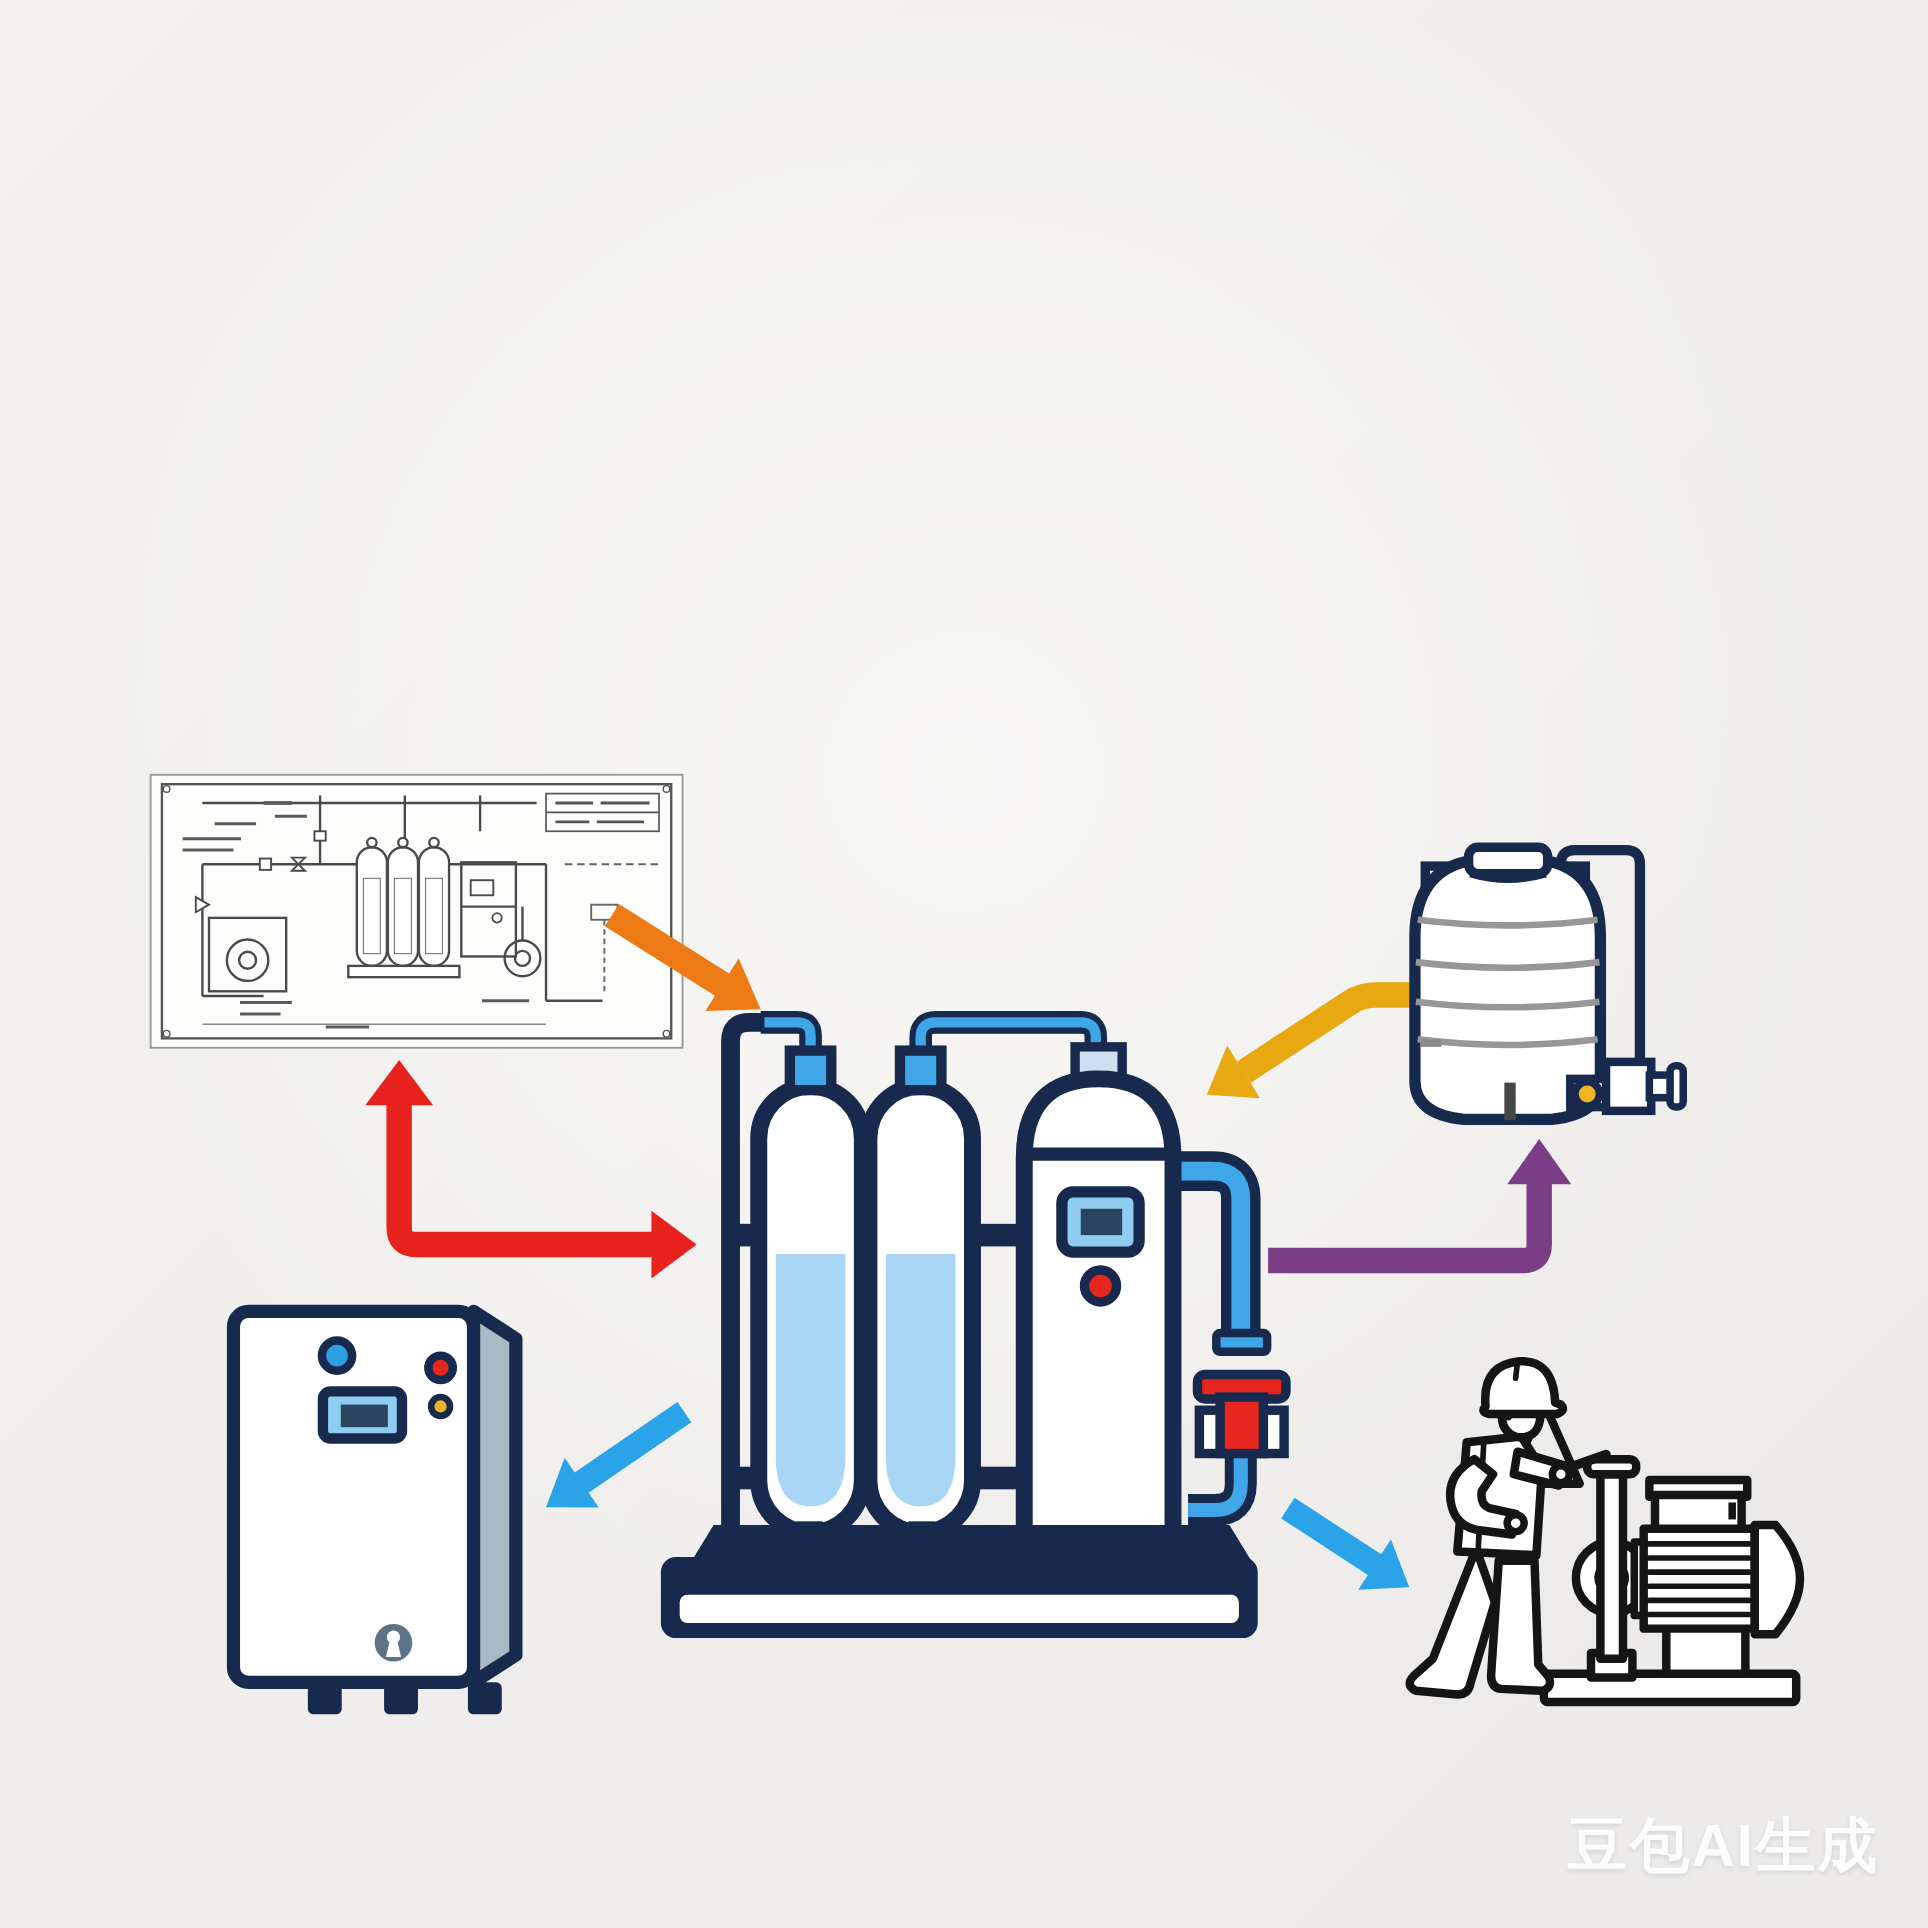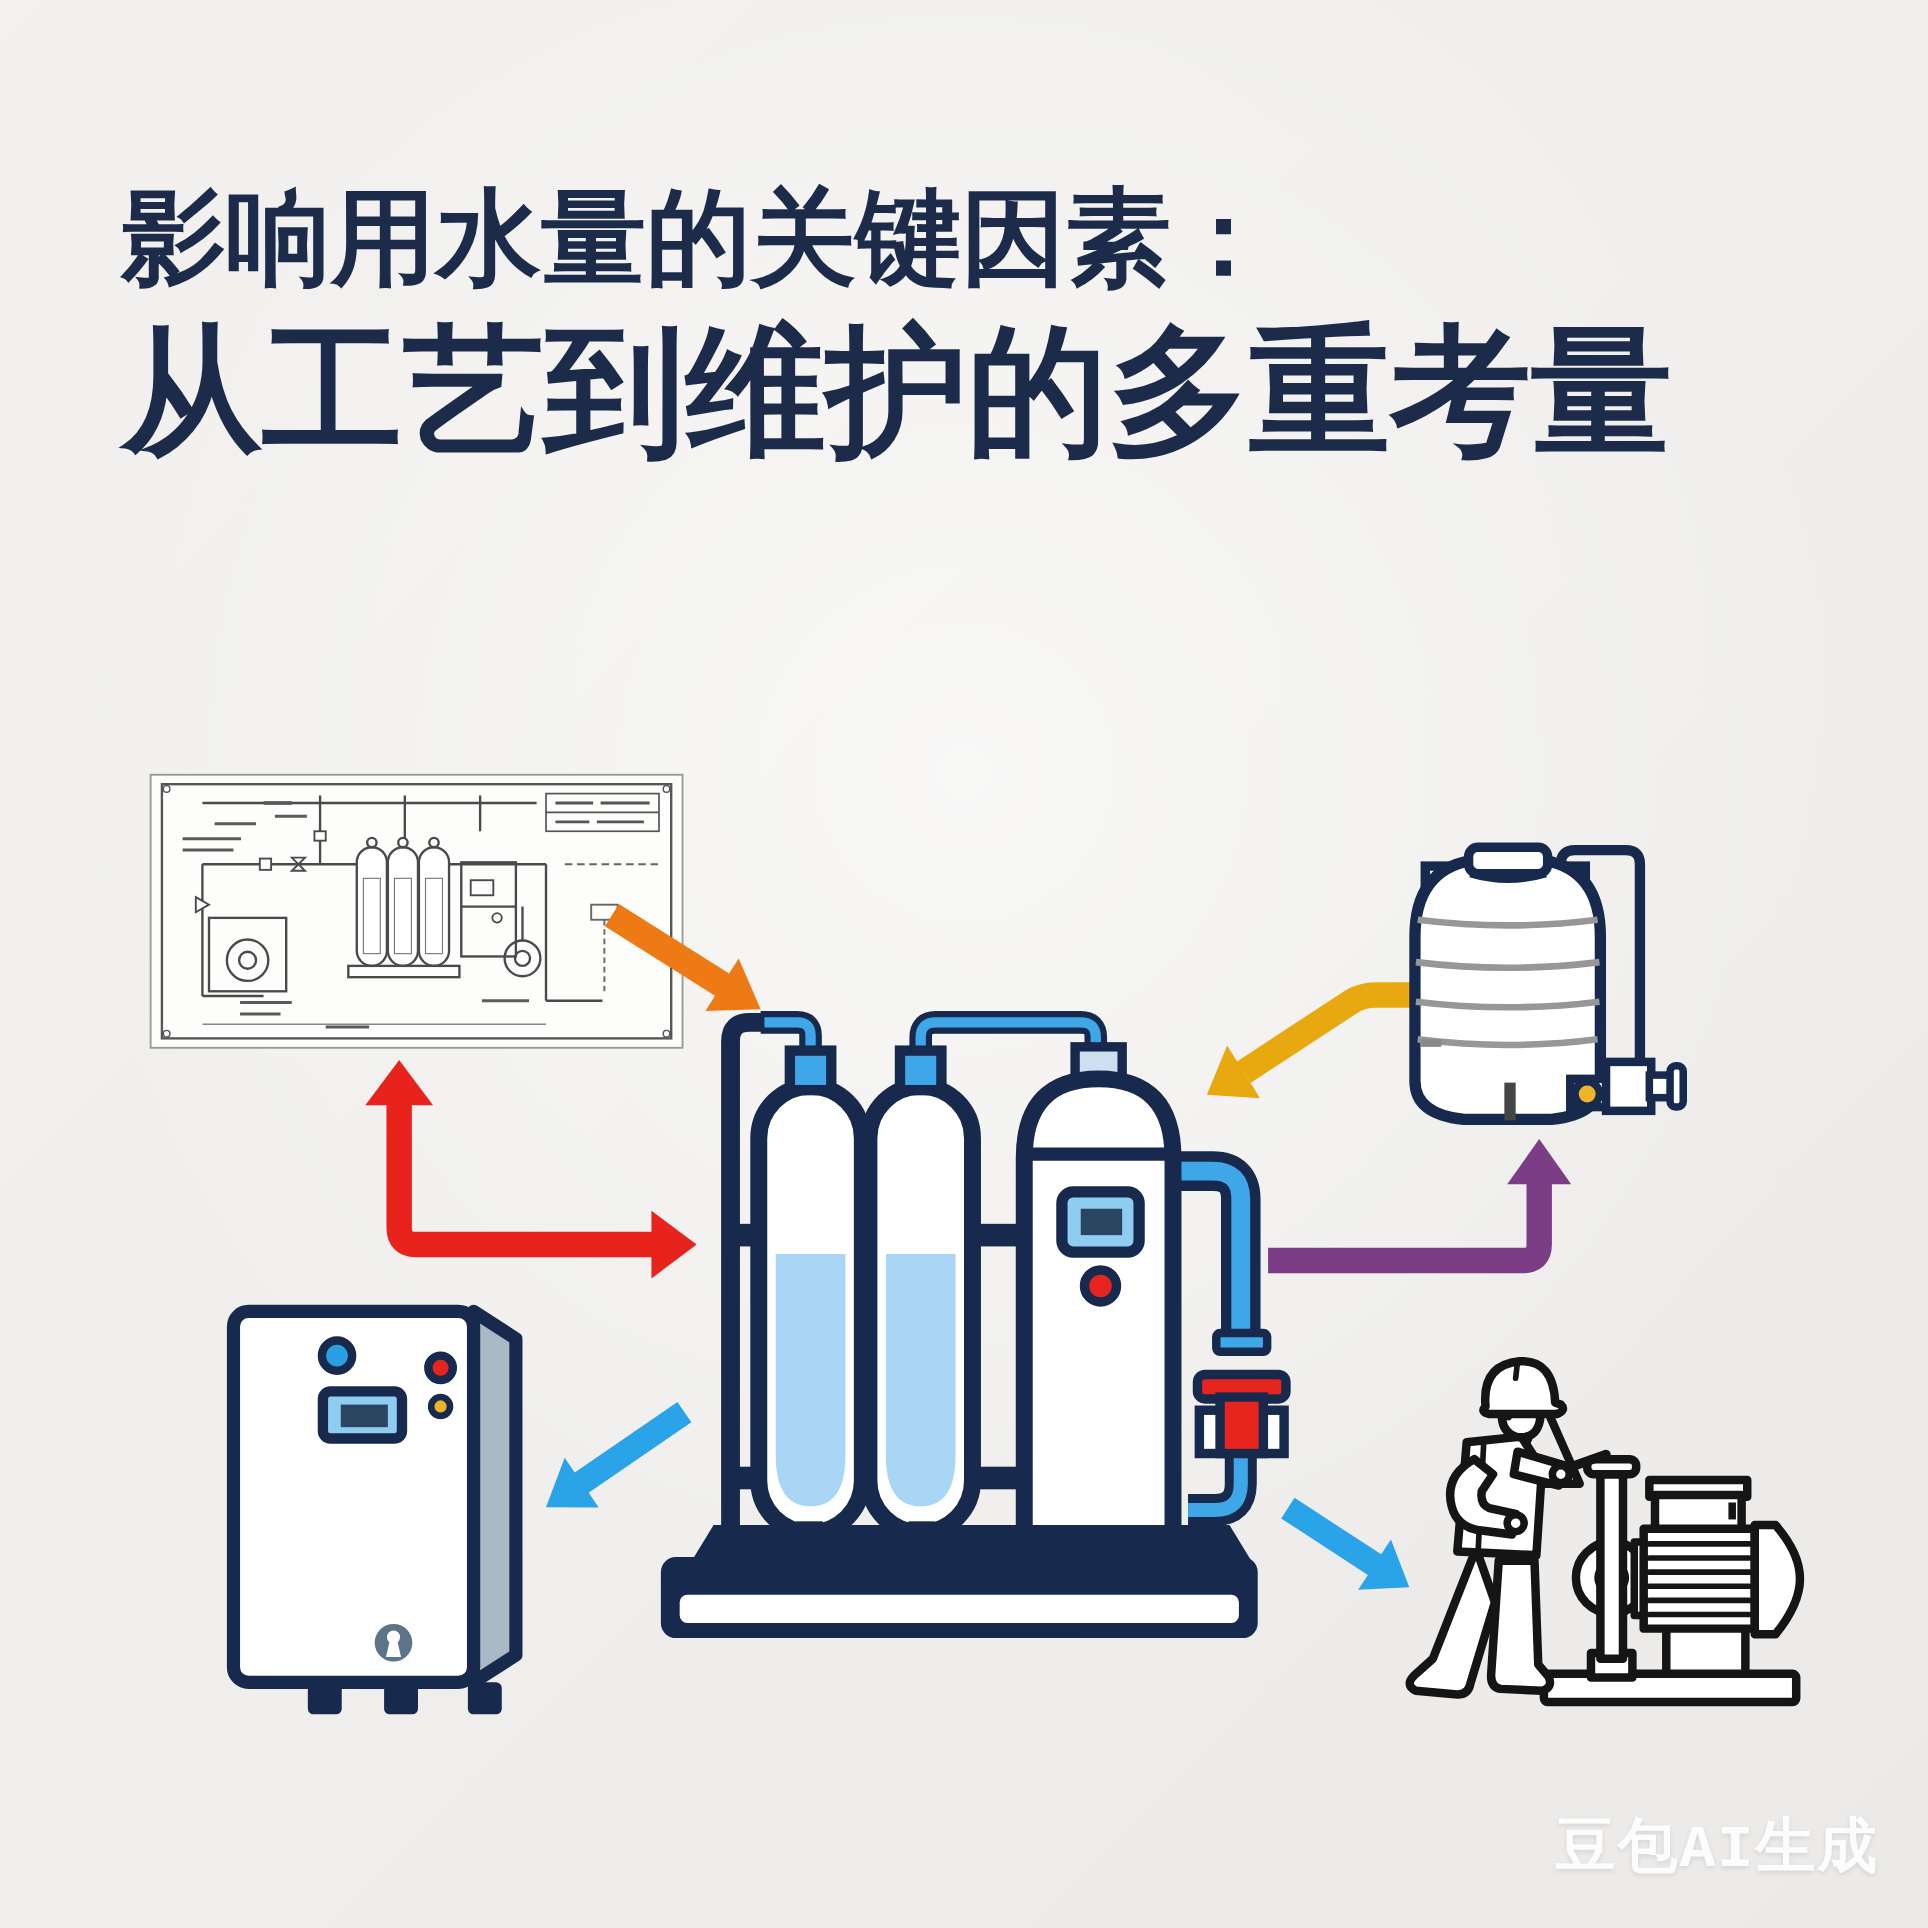--- a/index.html
+++ b/index.html
@@ -9,33 +9,29 @@
     background:
       radial-gradient(1318px 1318px at 50% 40%, rgba(255,255,255,.55), rgba(255,255,255,0) 70%),
       linear-gradient(135deg,#f2f1ef 0%,#efeeec 55%,#ebeae8 100%);
   }
   .title-wrap{position:absolute;left:121px;top:175px;color:#1c2b4a;}
   .title-l1{font-size:105px;font-weight:bold;letter-spacing:0px;line-height:1.2;white-space:nowrap;}
   .title-l2{font-size:141px;font-weight:bold;margin-top:13px;line-height:1.1;white-space:nowrap;}
   .watermark{
     position:absolute;right:49px;top:1806px;
     font-size:60px;font-weight:bold;color:rgba(255,255,255,.92);
-    text-shadow:0 1.9px 5.6px rgba(0,0,0,.10);letter-spacing:1.9px;white-space:nowrap;font-family:Liberation Mono, monospace;
+    text-shadow:0 1.9px 5.6px rgba(0,0,0,.10);letter-spacing:1.9px;white-space:nowrap;
   }
   svg{position:absolute;left:0;top:0;}
 </style>
 </head>
 <body>
 
 <div class="canvas">
 
-  <div class="title-wrap">
-    <div class="title-l1">影响用水量的关键因素：</div>
-    <div class="title-l2">从工艺到维护的多重考量</div>
-  </div>
 
   <svg width="1928" height="1928" viewBox="0 0 2048 2048">
 
     <g transform="translate(160,823)">
       <rect x="0" y="0" width="565" height="290" fill="#fdfdfb" stroke="#9a9a96" stroke-width="2"></rect>
       <rect x="12" y="10" width="541" height="270" fill="none" stroke="#555" stroke-width="2.5"></rect>
       <circle cx="17" cy="15" r="3.5" fill="none" stroke="#555" stroke-width="1.5"></circle>
       <circle cx="548" cy="15" r="3.5" fill="none" stroke="#555" stroke-width="1.5"></circle>
       <circle cx="17" cy="275" r="3.5" fill="none" stroke="#555" stroke-width="1.5"></circle>
       <circle cx="548" cy="275" r="3.5" fill="none" stroke="#555" stroke-width="1.5"></circle>

